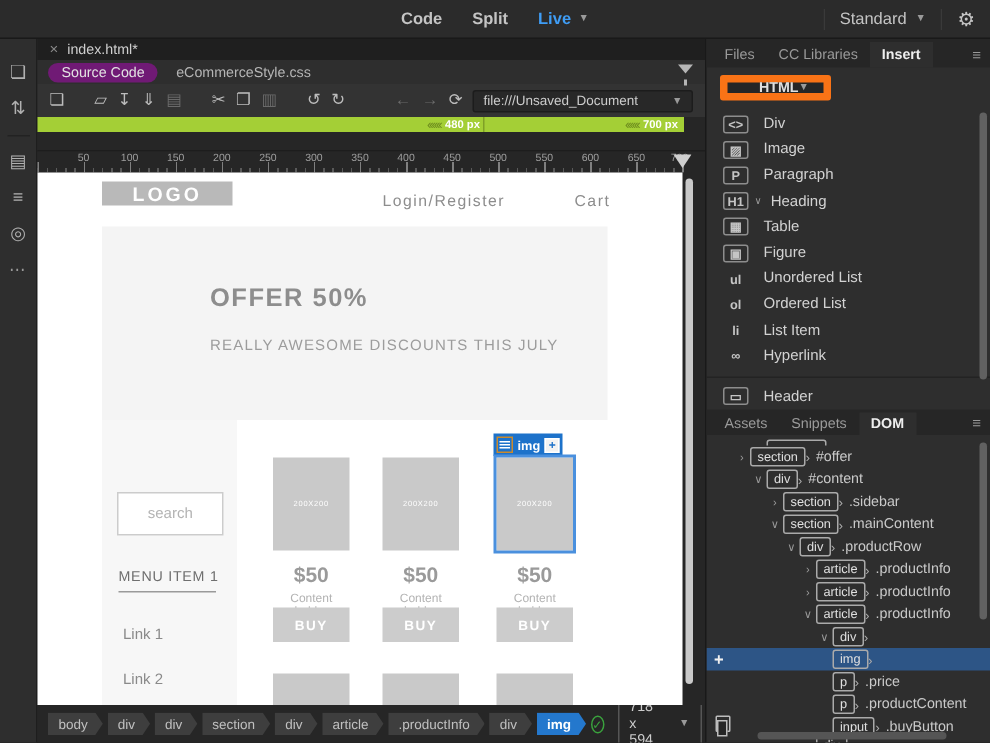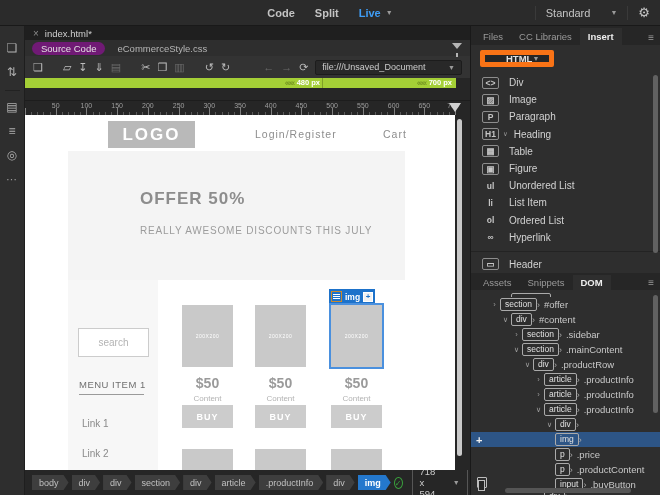--- a/index.html
+++ b/index.html
@@ -8,21 +8,21 @@
   .app { width:660px; height:495px; display:flex; flex-direction:column; position:relative; }
 
   
   .topbar { height:26px; background:#2b2b2b; border-bottom:1px solid #191919; display:flex; align-items:center; position:relative; flex:none; }
   .view-modes { position:absolute; left:50%; transform:translateX(-50%); display:flex; gap:20px; font-size:11px; color:#c4c4c4; font-weight:bold; }
   .view-mode { cursor:default; }
   .view-mode.live { color:#3f9df5; display:flex; align-items:center; gap:5px; }
   .dd-arrow { font-size:7px; color:#9a9a9a; }
   .topbar-right { margin-left:auto; display:flex; align-items:center; gap:10px; padding-right:10px; font-size:11px; color:#c4c4c4; }
   .ws-divider { width:1px; height:14px; background:#1c1c1c; border-right:1px solid #3a3a3a; }
-  .workspace { display:flex; align-items:center; gap:20px; }
+  .workspace { display:flex; align-items:center; gap:6px; }
   .gear { font-size:13px; color:#c4c4c4; }
 
   
   .body-row { flex:1; display:flex; min-height:0; }
 
   
   .left-strip { width:25px; flex:none; background:#2e2e2e; border-right:1px solid #1e1e1e; display:flex; flex-direction:column; align-items:center; padding-top:12px; color:#b0b0b0; }
   .ls-icon { height:24px; font-size:12px; line-height:20px; }
   .ls-sep { width:15px; border-top:1px solid #222; margin:4px 0 6px 0; }
   .ls-dots { font-size:11px; letter-spacing:1px; margin-top:4px; color:#9a9a9a; }
@@ -62,21 +62,21 @@
     background-position:left bottom,left bottom;
     background-repeat:no-repeat; }
   .rlabel { position:absolute; top:1px; font-size:7px; color:#9e9e9e; transform:translateX(-50%); }
   .scrubber { position:absolute; right:0px; top:2px; width:0; height:0; border-left:6px solid transparent; border-right:6px solid transparent; border-top:9px solid #cfcfcf; }
 
   
   .canvas-wrap { flex:1; position:relative; background:#262626; min-height:0; }
   .canvas { position:absolute; left:0; top:0; width:430px; height:100%; background:#ffffff; overflow:hidden; }
   .canvas-vscroll { position:absolute; left:432px; top:4px; width:5px; height:95%; background:#c9c9c9; border-radius:3px; }
   .abs { position:absolute; }
-  .logo-box { left:43px; top:6px; width:87px; height:27px; background:#b9b9b9; color:#ffffff; font-weight:bold; font-size:17px; letter-spacing:2px; display:flex; align-items:center; justify-content:center;margin-left:40px; }
+  .logo-box { left:43px; top:6px; width:87px; height:16px; background:#b9b9b9; color:#ffffff; font-weight:bold; font-size:13px; letter-spacing:2px; display:flex; align-items:center; justify-content:center; }
   .nav-link { top:13px; font-size:10.5px; color:#8d8d8d; letter-spacing:1px; }
   .offer-sec { left:43px; top:36px; width:337px; height:129px; background:#f4f4f4; }
   .offer-title { position:absolute; left:72px; top:38px; font-size:17px; font-weight:bold; color:#8d8d8d; letter-spacing:1px; }
   .offer-sub { position:absolute; left:72px; top:74px; font-size:10px; color:#9c9c9c; letter-spacing:0.8px; }
   .side-sec { left:43px; top:165px; width:90px; bottom:0; background:#f7f7f7; }
   .search-box { position:absolute; left:10px; top:48px; width:71px; height:29px; background:#ffffff; border:1px solid #cccccc; text-align:center; font-size:10px; color:#adadad; font-family:"Liberation Sans",sans-serif; outline:none; }
   .search-box::placeholder { color:#b3b3b3; }
   .menu-item { position:absolute; left:11px; top:99px; font-size:9.5px; font-weight:normal; color:#6f6f6f; letter-spacing:0.5px; }
   .menu-rule { position:absolute; left:11px; top:114px; width:65px; border-top:1px solid #9a9a9a; }
   .side-link1 { position:absolute; left:14px; top:138px; font-size:10px; color:#8a8a8a; }
@@ -362,26 +362,26 @@
           </div>
         <div class="irow">
             <span class="iicon boxed">▣</span>
             <span>Figure</span>
           </div>
         <div class="irow">
             <span class="iicon">ul</span>
             <span>Unordered List</span>
           </div>
         <div class="irow">
+            <span class="iicon">ol</span>
+            <span>Ordered List</span>
+          </div>
+        <div class="irow">
             <span class="iicon">li</span>
             <span>List Item</span>
-          </div>
-        <div class="irow">
-            <span class="iicon">ol</span>
-            <span>Ordered List</span>
           </div>
         <div class="irow">
             <span class="iicon">∞</span>
             <span>Hyperlink</span>
           </div>
         <div class="i-divider"></div>
         <div class="irow">
             <span class="iicon boxed">▭</span>
             <span>Header</span>
           </div>

